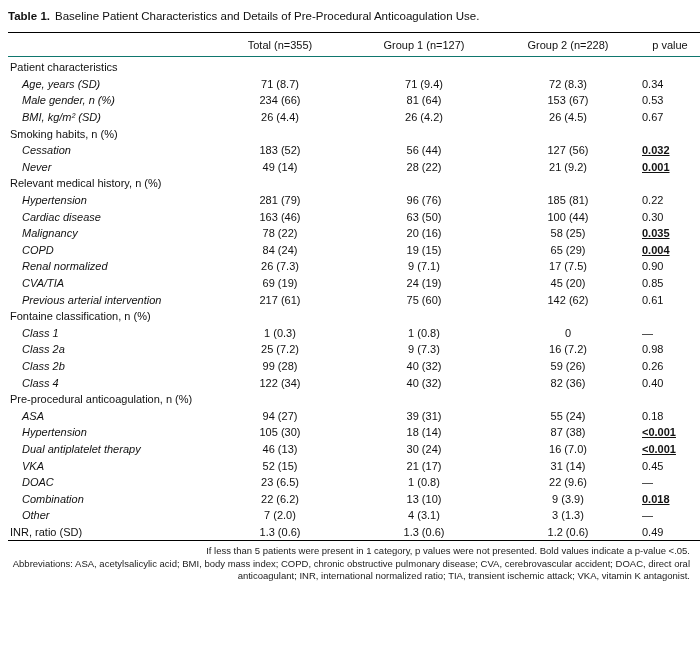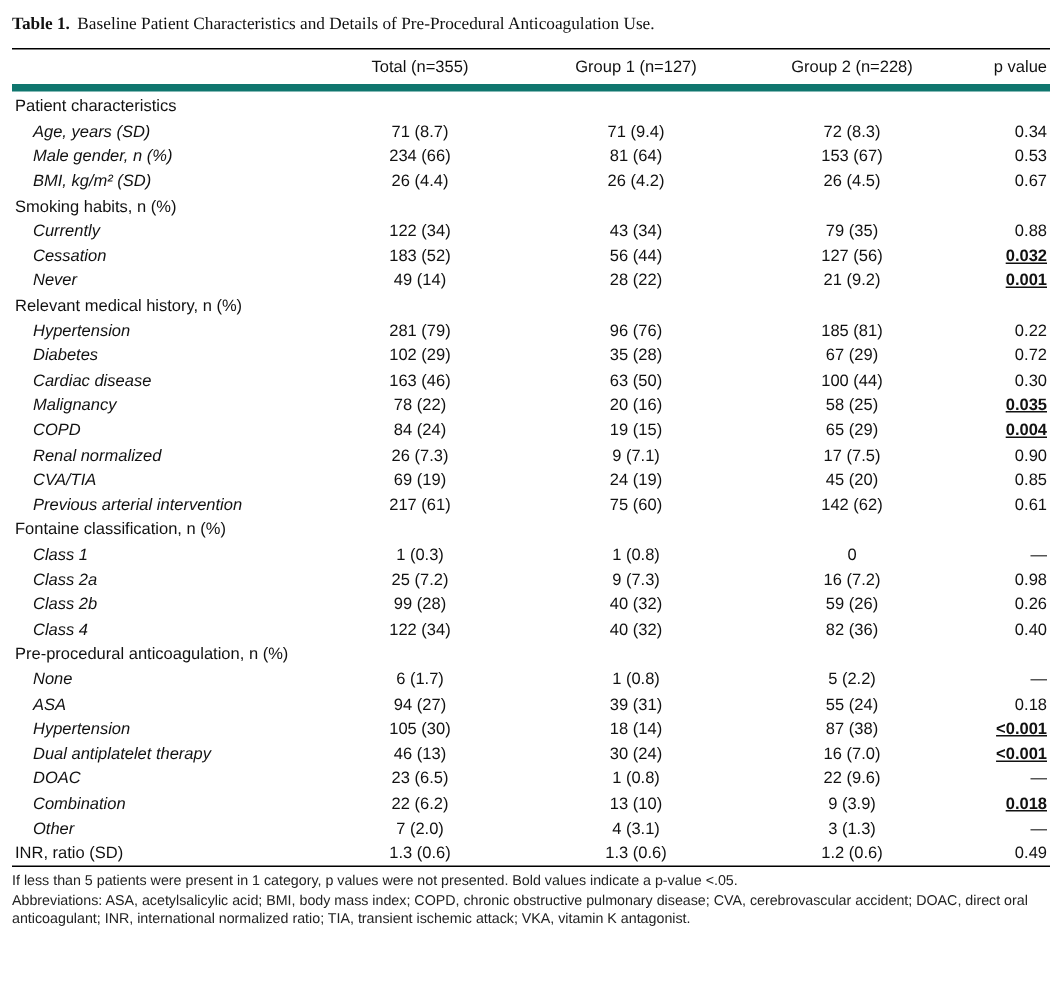--- a/index.html
+++ b/index.html
@@ -17,61 +17,60 @@
     box-sizing: border-box;
     width: 700px;
     min-height: 657px;
     padding: 7px 10px 4px 8px;
   }
   .table-title {
     font-size: 11.5px;
     line-height: 14px;
     margin: 2px 0 9px 0;
     color: #111;
-    font-family: Liberation Serif, serif;
   }
   .title-label {
     font-weight: bold;
     margin-right: 5px;
   }
   table.char-table {
     width: 100%;
     border-collapse: collapse;
     border-top: 1px solid #000;
     border-bottom: 1px solid #000;
     table-layout: fixed;
   }
   thead th {
     font-weight: normal;
     font-size: 11px;
     padding: 6px 2px 5px 2px;
-    border-bottom: 5px solid #0f766e;
+    border-bottom: 1px solid #0f766e;
     color: #111;
   }
   tbody td {
     font-size: 11px;
     height: 16.6px;
     padding: 0 2px;
     vertical-align: middle;
     white-space: nowrap;
     color: #111;
   }
   .col-label  { width: 196px; text-align: left; }
   .col-val    { width: 140px; text-align: center; }
-  .col-p      { width: 56px;  text-align: right; }
+  .col-p      { width: 56px;  }
   td.indent   { padding-left: 14px; font-style: italic; }
   td.bold, .bold { font-weight: bold; text-decoration: underline; }
   tbody tr:first-child td { padding-top: 2px; }
   .footnotes {
     margin-top: 4px;
     font-size: 9.5px;
     line-height: 12.5px;
     color: #222;
   }
-  .footnotes div { margin: 0; }
+  .footnotes div { margin: 0; text-align: right; }
 </style>
 </head>
 <body>
 
 <div class="page">
 
   <div class="table-title">
     <span class="title-label">Table 1.</span><span>Baseline Patient Characteristics and Details of Pre-Procedural Anticoagulation Use.</span>
   </div>
 
@@ -115,27 +114,20 @@
           <td class="col-p">0.67</td>
         </tr>
         <tr>
           <td class="col-label">Smoking habits, n (%)</td>
           <td class="col-val"></td>
           <td class="col-val"></td>
           <td class="col-val"></td>
           <td class="col-p"></td>
         </tr>
         <tr>
-          <td class="col-label indent">Currently</td>
-          <td class="col-val">122 (34)</td>
-          <td class="col-val">43 (34)</td>
-          <td class="col-val">79 (35)</td>
-          <td class="col-p">0.88</td>
-        </tr>
-        <tr>
           <td class="col-label indent">Cessation</td>
           <td class="col-val">183 (52)</td>
           <td class="col-val">56 (44)</td>
           <td class="col-val">127 (56)</td>
           <td class="col-p bold">0.032</td>
         </tr>
         <tr>
           <td class="col-label indent">Never</td>
           <td class="col-val">49 (14)</td>
           <td class="col-val">28 (22)</td>
@@ -150,27 +142,20 @@
           <td class="col-p"></td>
         </tr>
         <tr>
           <td class="col-label indent">Hypertension</td>
           <td class="col-val">281 (79)</td>
           <td class="col-val">96 (76)</td>
           <td class="col-val">185 (81)</td>
           <td class="col-p">0.22</td>
         </tr>
         <tr>
-          <td class="col-label indent">Diabetes</td>
-          <td class="col-val">102 (29)</td>
-          <td class="col-val">35 (28)</td>
-          <td class="col-val">67 (29)</td>
-          <td class="col-p">0.72</td>
-        </tr>
-        <tr>
           <td class="col-label indent">Cardiac disease</td>
           <td class="col-val">163 (46)</td>
           <td class="col-val">63 (50)</td>
           <td class="col-val">100 (44)</td>
           <td class="col-p">0.30</td>
         </tr>
         <tr>
           <td class="col-label indent">Malignancy</td>
           <td class="col-val">78 (22)</td>
           <td class="col-val">20 (16)</td>
@@ -241,27 +226,20 @@
           <td class="col-p">0.40</td>
         </tr>
         <tr>
           <td class="col-label">Pre-procedural anticoagulation, n (%)</td>
           <td class="col-val"></td>
           <td class="col-val"></td>
           <td class="col-val"></td>
           <td class="col-p"></td>
         </tr>
         <tr>
-          <td class="col-label indent">None</td>
-          <td class="col-val">6 (1.7)</td>
-          <td class="col-val">1 (0.8)</td>
-          <td class="col-val">5 (2.2)</td>
-          <td class="col-p">—</td>
-        </tr>
-        <tr>
           <td class="col-label indent">ASA</td>
           <td class="col-val">94 (27)</td>
           <td class="col-val">39 (31)</td>
           <td class="col-val">55 (24)</td>
           <td class="col-p">0.18</td>
         </tr>
         <tr>
           <td class="col-label indent">Hypertension</td>
           <td class="col-val">105 (30)</td>
           <td class="col-val">18 (14)</td>
@@ -269,20 +247,27 @@
           <td class="col-p bold">&lt;0.001</td>
         </tr>
         <tr>
           <td class="col-label indent">Dual antiplatelet therapy</td>
           <td class="col-val">46 (13)</td>
           <td class="col-val">30 (24)</td>
           <td class="col-val">16 (7.0)</td>
           <td class="col-p bold">&lt;0.001</td>
         </tr>
         <tr>
+          <td class="col-label indent">VKA</td>
+          <td class="col-val">52 (15)</td>
+          <td class="col-val">21 (17)</td>
+          <td class="col-val">31 (14)</td>
+          <td class="col-p">0.45</td>
+        </tr>
+        <tr>
           <td class="col-label indent">DOAC</td>
           <td class="col-val">23 (6.5)</td>
           <td class="col-val">1 (0.8)</td>
           <td class="col-val">22 (9.6)</td>
           <td class="col-p">—</td>
         </tr>
         <tr>
           <td class="col-label indent">Combination</td>
           <td class="col-val">22 (6.2)</td>
           <td class="col-val">13 (10)</td>

